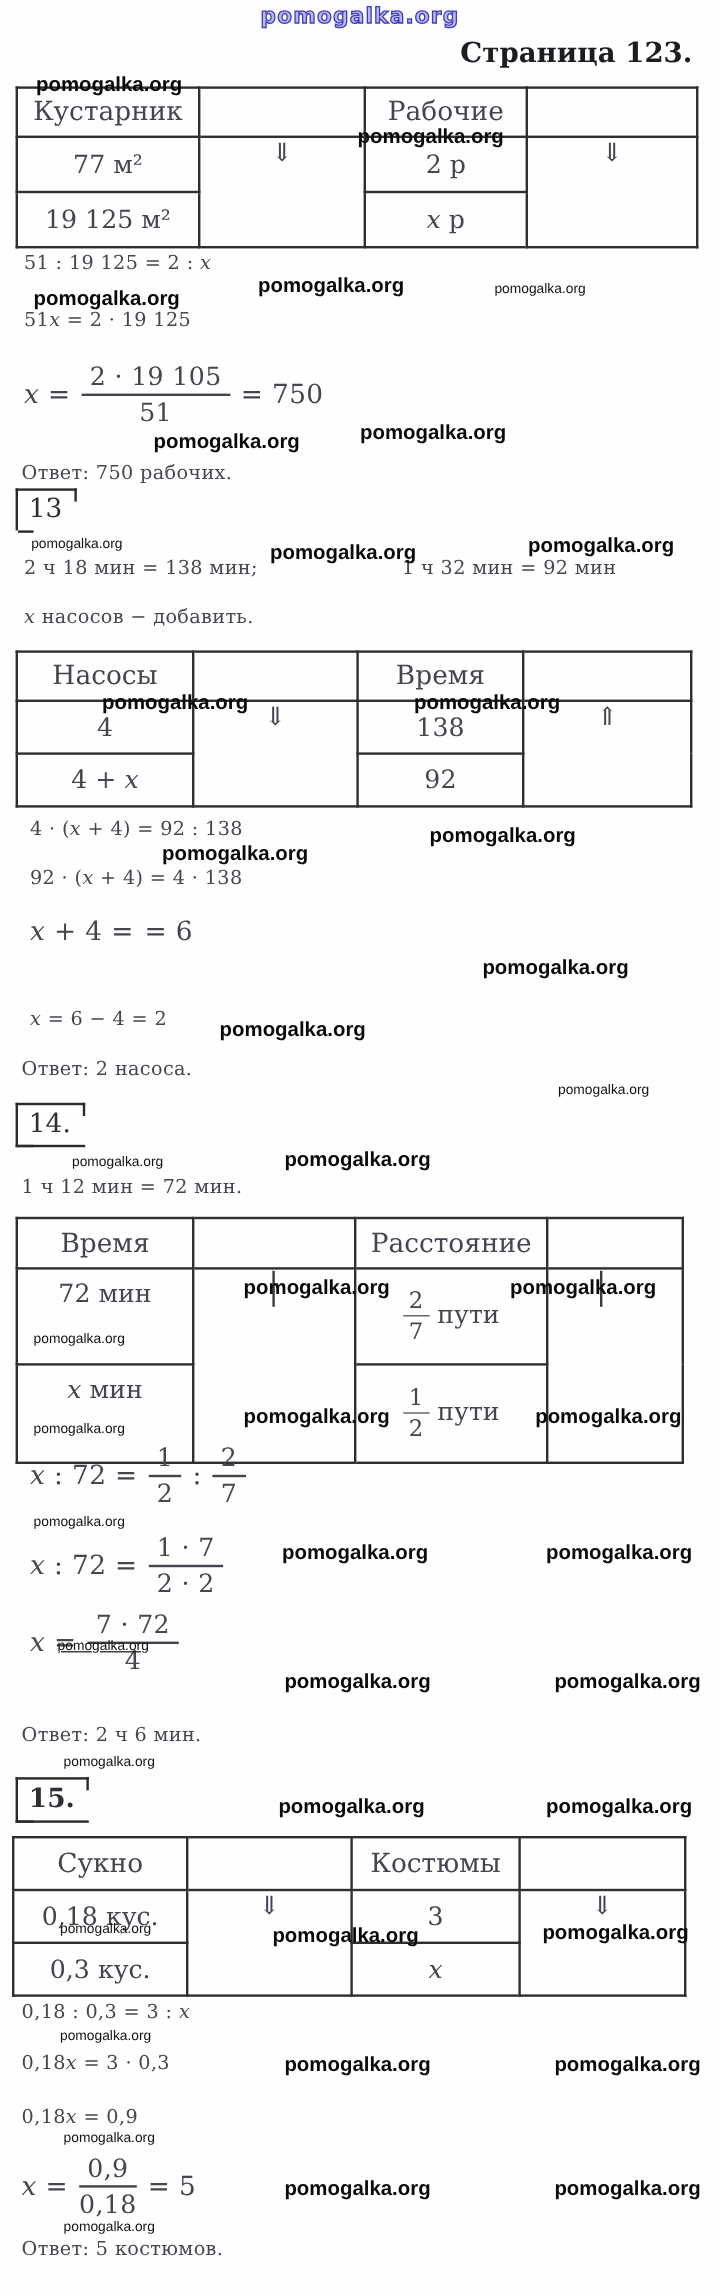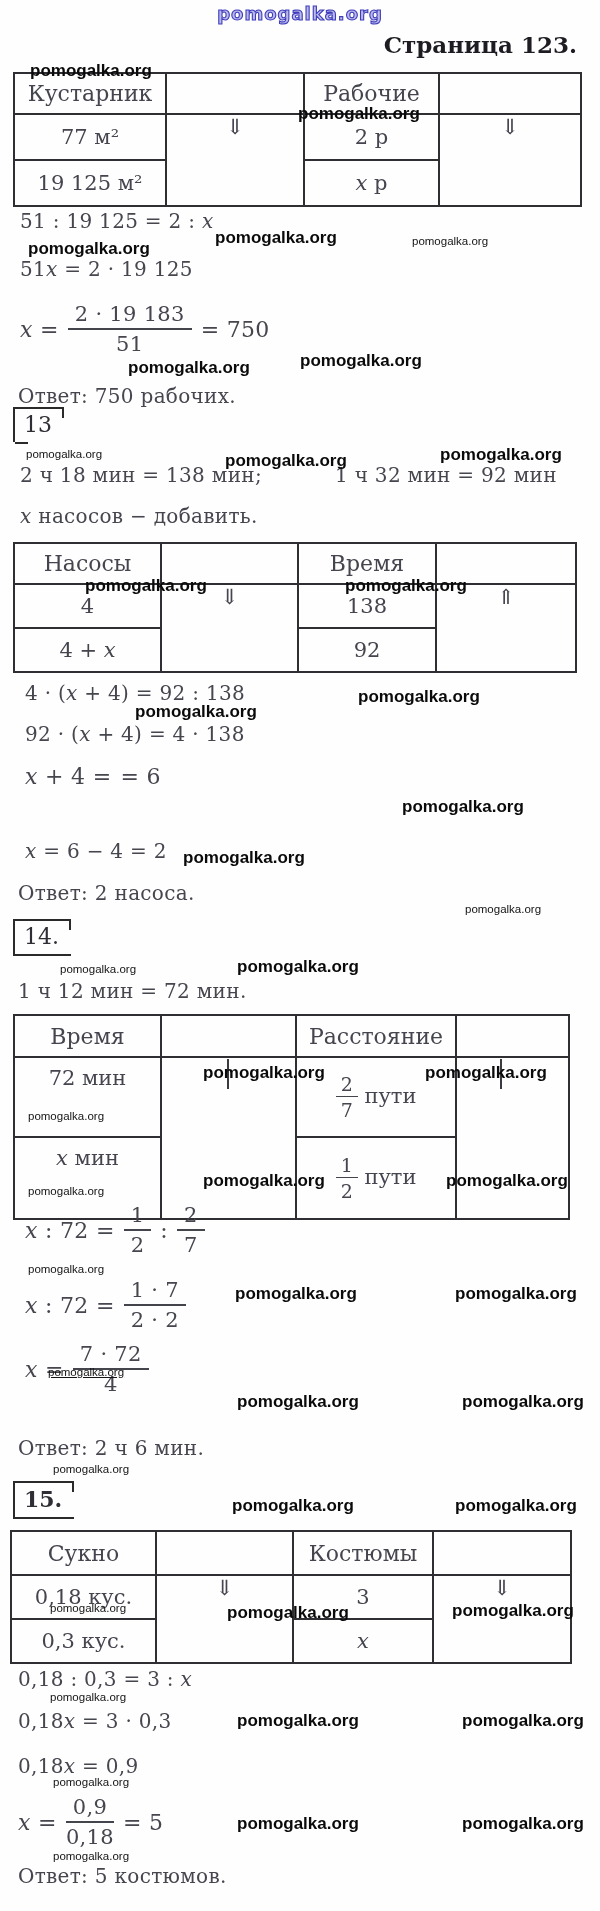--- a/index.html
+++ b/index.html
@@ -40,21 +40,21 @@
   #t2 col.c1{width:147px}#t2 col.c2{width:137px}#t2 col.c3{width:138px}#t2 col.c4{width:140px}
   #t3{left:13px;top:1014px;}
   #t3 tr.hrow td{height:40px;}
   #t3 tr.r1 td{height:70px;} #t3 tr.r2 td{height:72px;}
   #t3 td.tcell{vertical-align:top;padding-top:8px;}
   #t3 col.c1{width:147px}#t3 col.c2{width:135px}#t3 col.c3{width:160px}#t3 col.c4{width:113px}
   #t4{left:10px;top:1530px;}
   #t4 td{height:42px;} #t4 tr.hrow td{height:42px;}
   #t4 col.c1{width:145px}#t4 col.c2{width:137px}#t4 col.c3{width:140px}#t4 col.c4{width:138px}
   
-  .line{position:absolute;font-size:20px;white-space:nowrap;z-index:2;letter-spacing:.3px;}
+  .line{position:absolute;font-size:16px;white-space:nowrap;z-index:2;letter-spacing:.3px;}
   .eq{position:absolute;display:flex;align-items:center;gap:9px;font-size:22px;z-index:2;letter-spacing:.3px;}
   .frac{display:inline-block;vertical-align:middle;text-align:center;font-size:21px;}
   .fnum{display:block;border-bottom:2px solid #43444c;padding:0 7px 2px;}
   .fden{display:block;padding-top:2px;}
   .frac.small{font-size:19px;}
   .frac.small .fnum{padding:0 5px 1px;border-bottom-width:1.5px;}
   i{font-style:italic;}
   
   #eq12a{left:20px;top:209px;} #eq12b{left:20px;top:257px;}
   #f12{left:20px;top:302px;} #ans12{left:18px;top:384px;}
@@ -128,21 +128,21 @@
     <td class="mx"><i>x</i> р</td>
   </tr>
 </tbody>
   </table>
 
 <div class="line mx" id="eq12a">51 : 19 125 = 2 : <i>x</i></div>
 <div class="line mx" id="eq12b">51<i>x</i> = 2 · 19 125</div>
 <div class="eq" id="f12">
   <span class="mx"><i>x</i> =</span>
   <span class="frac">
-    <span class="fnum">2 · 19 183</span>
+    <span class="fnum">2 · 19 105</span>
     <span class="fden">51</span>
   </span>
   <span>= 750</span>
 </div>
 <div class="line" id="ans12">Ответ: 750 рабочих.</div>
 
 <div class="plabel" id="l13">13</div>
 <div class="line mx" id="eq13conv">2 ч 18 мин = 138 мин;</div>
 <div class="line" id="eq13conv2">1 ч 32 мин = 92 мин</div>
 <div class="line mx" id="eq13given"><i>x</i> насосов − добавить.</div>

